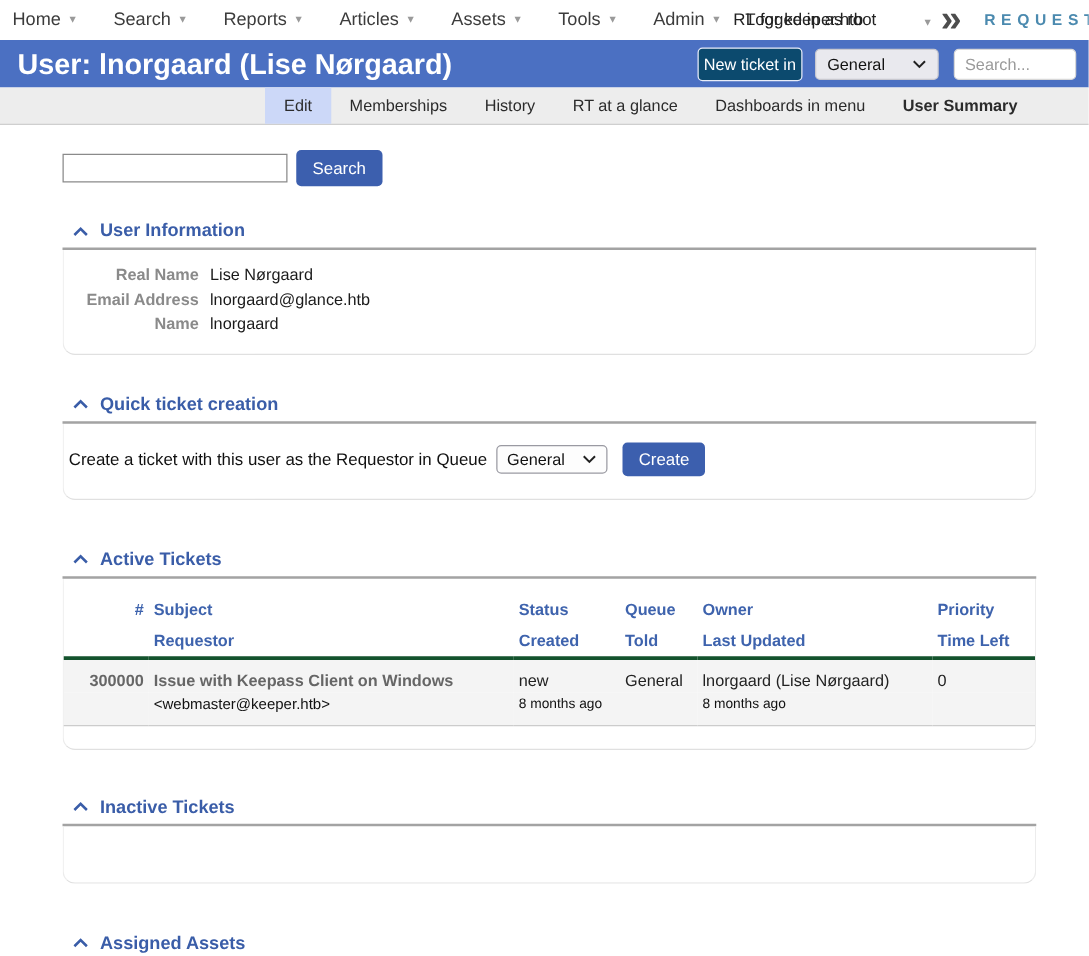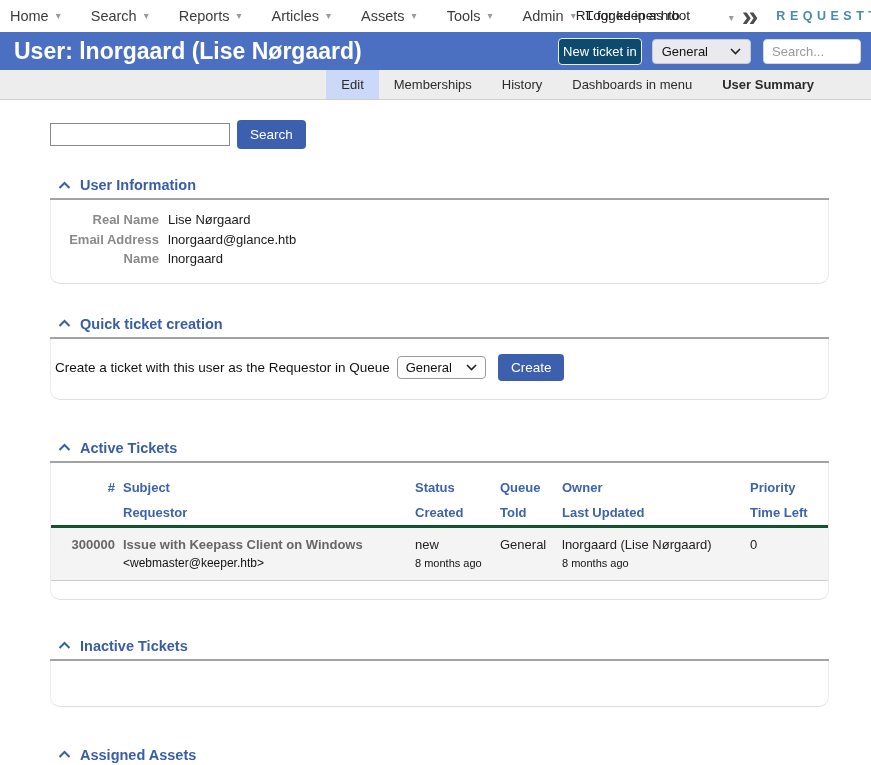--- a/index.html
+++ b/index.html
@@ -270,21 +270,21 @@
     <span class="nav-caret">▾</span>
   </div>
   <div class="nav-item">
     <span>Assets</span>
     <span class="nav-caret">▾</span>
   </div>
   <div class="nav-item">
     <span>Tools</span>
     <span class="nav-caret">▾</span>
   </div>
-  <div class="nav-item" style="margin-right:0;">
+  <div class="nav-item" style="margin-right:11px;">
     <span>Admin</span>
     <span class="nav-caret">▾</span>
   </div>
 
   <div class="nav-overlap">
     <span class="site-name">RT for keeper.htb</span>
     <span class="logged-in">Logged in as root</span>
     <span class="overlap-caret">▾</span>
   </div>
 
@@ -312,20 +312,23 @@
 
 <div class="tabbar">
   <div class="tab active">
       <span>Edit</span>
     </div>
   <div class="tab">
       <span>Memberships</span>
     </div>
   <div class="tab">
       <span>History</span>
+    </div>
+  <div class="tab">
+      <span>RT at a glance</span>
     </div>
   <div class="tab">
       <span>Dashboards in menu</span>
     </div>
   <div class="tab current">
       <span>User Summary</span>
     </div>
 </div>
 
 <div class="content">

